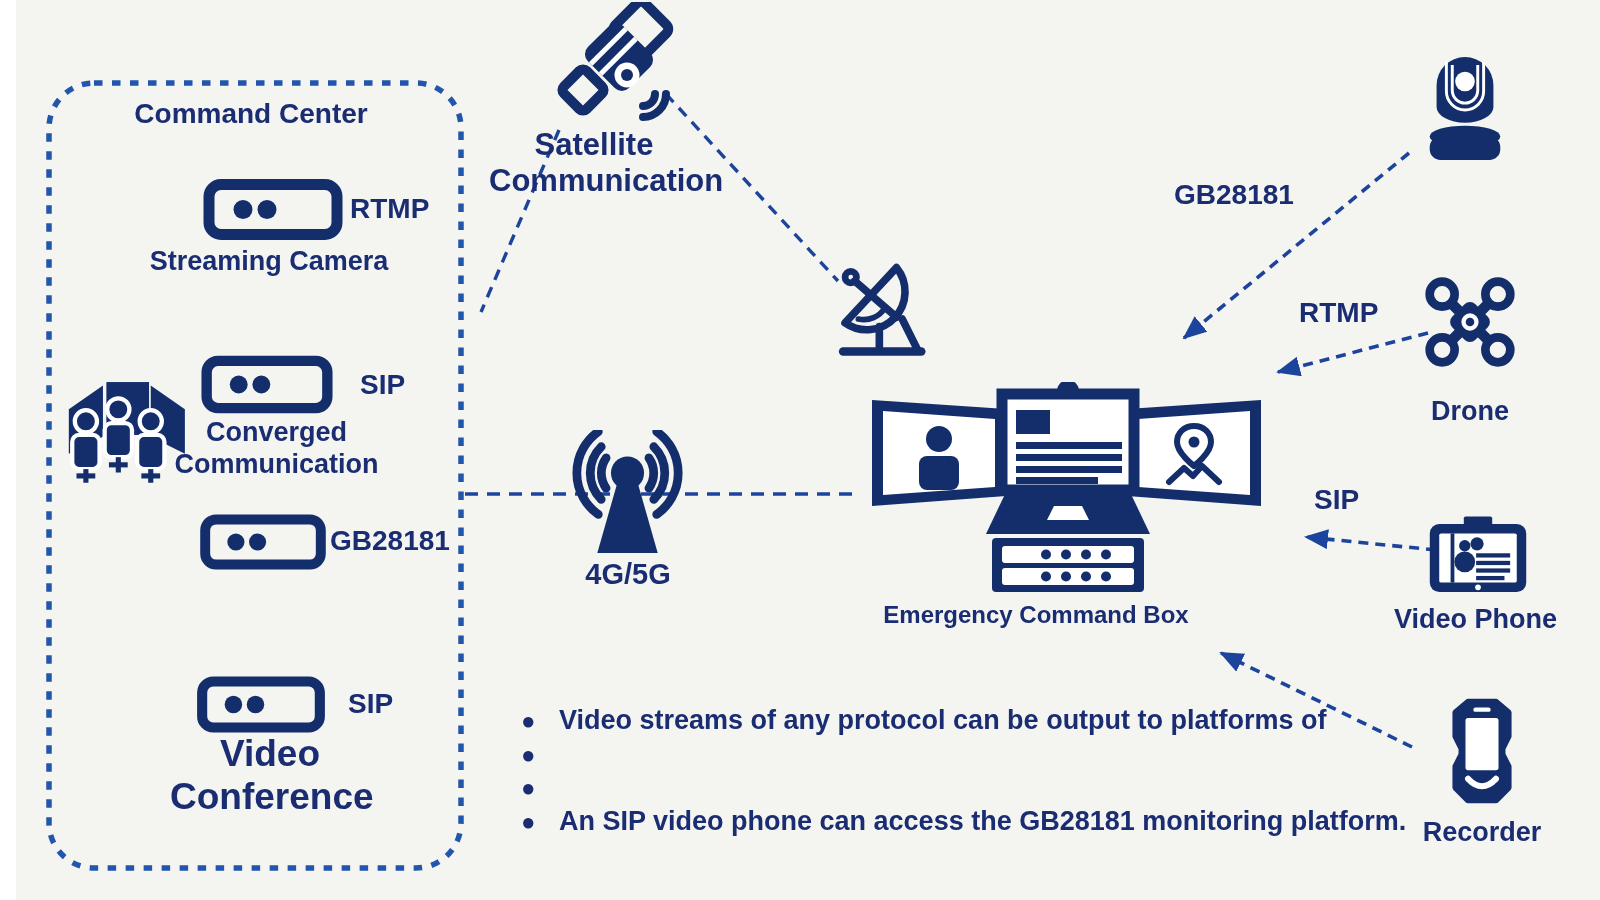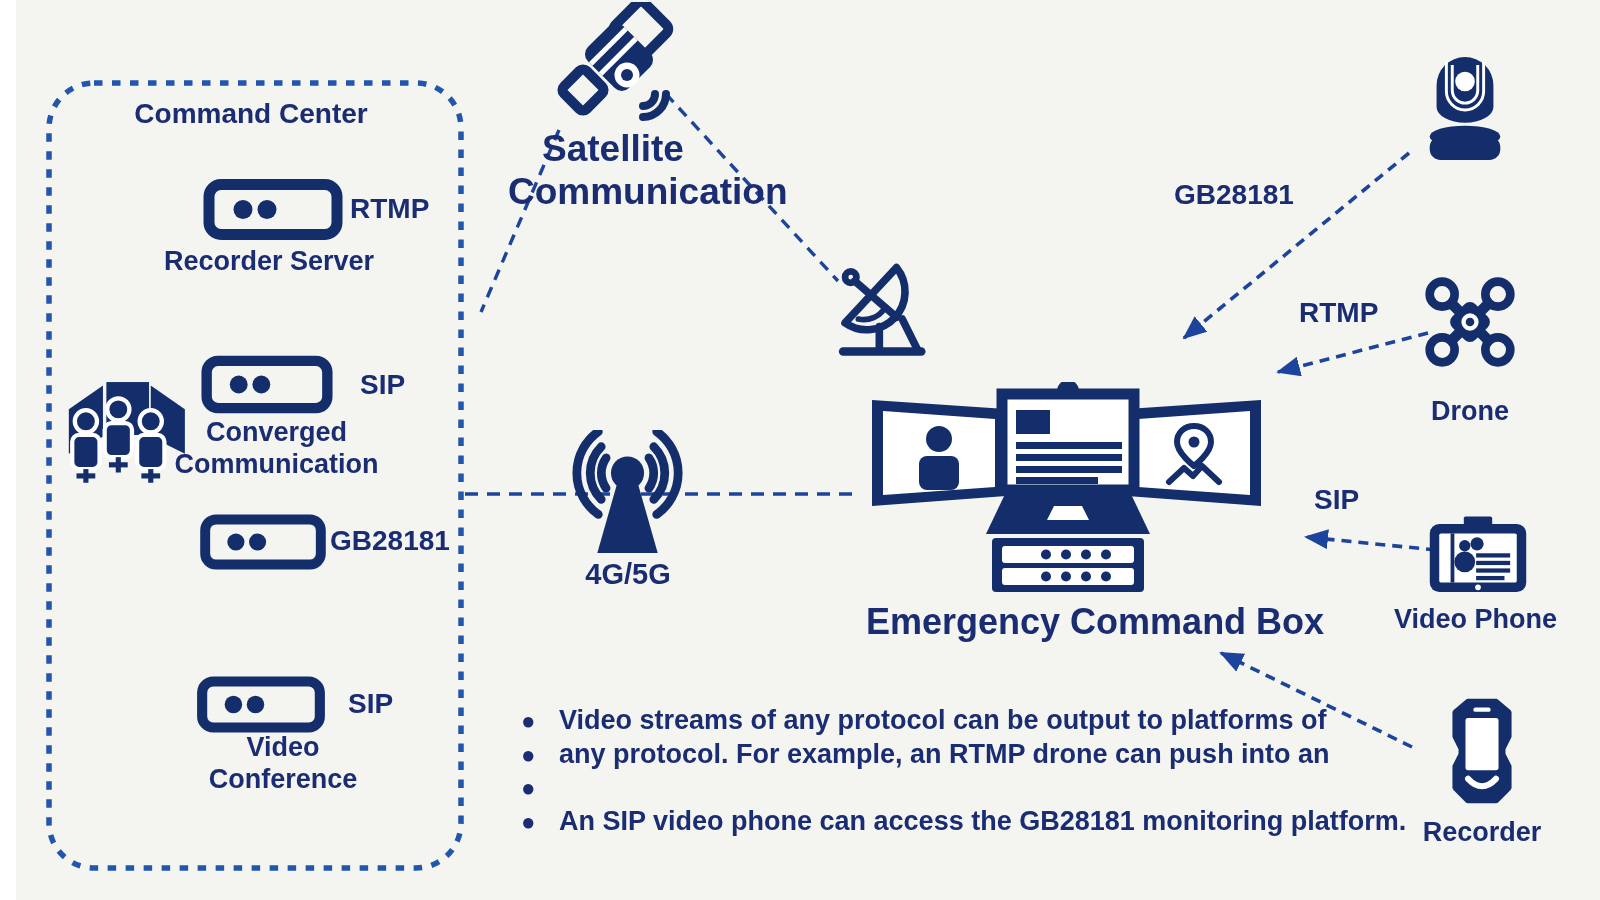--- a/index.html
+++ b/index.html
@@ -38,21 +38,21 @@
   <div class="lbl" style="left:85px;top:98px;width:300px;font-size:28px;">Command Center</div>
 
   <div class="abs icon" style="left:187px;top:178px;width:140px;height:63px;">
     <svg viewBox="0 0 140 62">
         <rect x="6" y="6" width="128" height="50" rx="12" fill="none" stroke="currentColor" stroke-width="11"></rect>
         <circle cx="40" cy="31" r="9.5" fill="currentColor"></circle>
         <circle cx="64" cy="31" r="9.5" fill="currentColor"></circle>
       </svg>
   </div>
   <div class="proto" style="left:334px;top:193px;">RTMP</div>
-  <div class="lbl" style="left:118px;top:246px;width:270px;font-size:27px;">Recorder Server</div>
+  <div class="lbl" style="left:118px;top:246px;width:270px;font-size:27px;">Streaming Camera</div>
 
   <div class="abs icon" style="left:46px;top:366px;width:128px;height:120px;">
     <svg viewBox="0 0 150 135">
       <path d="M8 48 L48 20 L48 80 L8 100 Z" fill="currentColor"></path>
       <rect x="52" y="16" width="50" height="62" fill="currentColor"></rect>
       <path d="M104 20 L144 48 L144 100 L104 80 Z" fill="currentColor"></path>
       <g fill="currentColor" stroke="#fff" stroke-width="5">
         <circle cx="66" cy="48" r="13"></circle>
           <rect x="50" y="64" width="32" height="40" rx="8"></rect>
         <circle cx="28" cy="62" r="13"></circle>
@@ -91,38 +91,38 @@
   <div class="proto" style="left:314px;top:525px;">GB28181</div>
 
   <div class="abs icon" style="left:180px;top:676px;width:130px;height:57px;">
     <svg viewBox="0 0 140 62">
         <rect x="6" y="6" width="128" height="50" rx="12" fill="none" stroke="currentColor" stroke-width="11"></rect>
         <circle cx="40" cy="31" r="9.5" fill="currentColor"></circle>
         <circle cx="64" cy="31" r="9.5" fill="currentColor"></circle>
       </svg>
   </div>
   <div class="proto" style="left:332px;top:688px;">SIP</div>
-  <div class="lbl" style="left:167px;top:732px;width:200px;font-size:27px;">Video Conference</div>
+  <div class="lbl" style="left:154px;top:732px;width:200px;font-size:37px;">Video Conference</div>
 
   <div class="abs icon" style="left:497px;top:2px;width:165px;height:125px;">
     <svg viewBox="0 0 165 125">
       <rect x="-21" y="-21" width="42" height="42" rx="6" fill="none" stroke="currentColor" stroke-width="10" transform="translate(128 27) rotate(45)"></rect>
       <rect x="-16" y="-16" width="32" height="32" rx="5" fill="none" stroke="currentColor" stroke-width="10" transform="translate(70 88) rotate(45)"></rect>
       <g transform="translate(106 55) rotate(45)">
         <rect x="-29" y="-25" width="58" height="50" rx="10" fill="currentColor"></rect>
         <line x1="-15" y1="-25" x2="-15" y2="25" stroke="#fff" stroke-width="5"></line>
         <line x1="-1" y1="-25" x2="-1" y2="25" stroke="#fff" stroke-width="5"></line>
       </g>
       <circle cx="114" cy="73" r="12.5" fill="#fff"></circle>
       <circle cx="114" cy="73" r="6" fill="currentColor"></circle>
       <path d="M130 104 A12 12 0 0 0 142 92" fill="none" stroke="currentColor" stroke-width="8" stroke-linecap="round"></path>
       <path d="M130 115 A23 23 0 0 0 153 92" fill="none" stroke="currentColor" stroke-width="8" stroke-linecap="round"></path>
     </svg>
   </div>
-  <div class="lbl" style="left:492px;top:127px;width:210px;font-size:37px;">Satellite Communication</div>
+  <div class="lbl" style="left:473px;top:127px;width:210px;font-size:31px;">Satellite Communication</div>
 
   <div class="abs icon" style="left:810px;top:260px;width:100px;height:100px;">
     <svg viewBox="0 0 105 105">
       <g fill="none" stroke="currentColor" stroke-width="8" stroke-linecap="round" stroke-linejoin="round">
         <path d="M74 8 A40 40 0 0 1 20 66 Z"></path>
         <path d="M34 62 A26 26 0 0 0 62 50" stroke-width="6"></path>
         <circle cx="26" cy="18" r="6" stroke-width="7"></circle>
         <line x1="30" y1="22" x2="74" y2="60"></line>
         <line x1="56" y1="70" x2="56" y2="94"></line>
         <line x1="80" y1="62" x2="96" y2="94"></line>
@@ -182,21 +182,21 @@
           <circle cx="222" cy="172.5" r="5"></circle>
           <circle cx="242" cy="172.5" r="5"></circle>
           <circle cx="262" cy="172.5" r="5"></circle>
         <circle cx="202" cy="194.5" r="5"></circle>
           <circle cx="222" cy="194.5" r="5"></circle>
           <circle cx="242" cy="194.5" r="5"></circle>
           <circle cx="262" cy="194.5" r="5"></circle>
       </g>
     </svg>
   </div>
-  <div class="lbl" style="left:850px;top:601px;width:340px;font-size:36px;white-space:nowrap;">Emergency Command Box</div>
+  <div class="lbl" style="left:850px;top:601px;width:340px;font-size:24px;white-space:nowrap;">Emergency Command Box</div>
 
   <div class="abs icon" style="left:1400px;top:50px;width:98px;height:116px;">
     <svg viewBox="0 0 100 118">
       <path d="M21 36 a29 29 0 0 1 58 0 v22 a29 16 0 0 1 -58 0 Z" fill="currentColor"></path>
       <path d="M31 12 v30 a19 19 0 0 0 38 0 V12" fill="none" stroke="#fff" stroke-width="3"></path>
       <path d="M37 15 v26 a13 13 0 0 0 26 0 V15" fill="none" stroke="#fff" stroke-width="3"></path>
       <circle cx="50" cy="32" r="10" fill="#fff"></circle>
       <ellipse cx="50" cy="88" rx="36" ry="11" fill="currentColor"></ellipse>
       <rect x="14" y="88" width="72" height="24" rx="11" fill="currentColor"></rect>
     </svg>
@@ -254,21 +254,20 @@
   </div>
   <div class="lbl" style="left:1396px;top:817px;width:140px;font-size:27px;">Recorder</div>
 
   <div class="notes">
     <div class="note-row">
         <span class="dot">●</span>
         <span>Video streams of any protocol can be output to platforms of</span>
       </div>
     <div class="note-row">
         <span class="dot">●</span>
-        <span>any protocol. For example, an RTMP drone can push into an</span>
       </div>
     <div class="note-row">
         <span class="dot">●</span>
       </div>
     <div class="note-row">
         <span class="dot">●</span>
         <span>An SIP video phone can access the GB28181 monitoring platform.</span>
       </div>
   </div>
 

